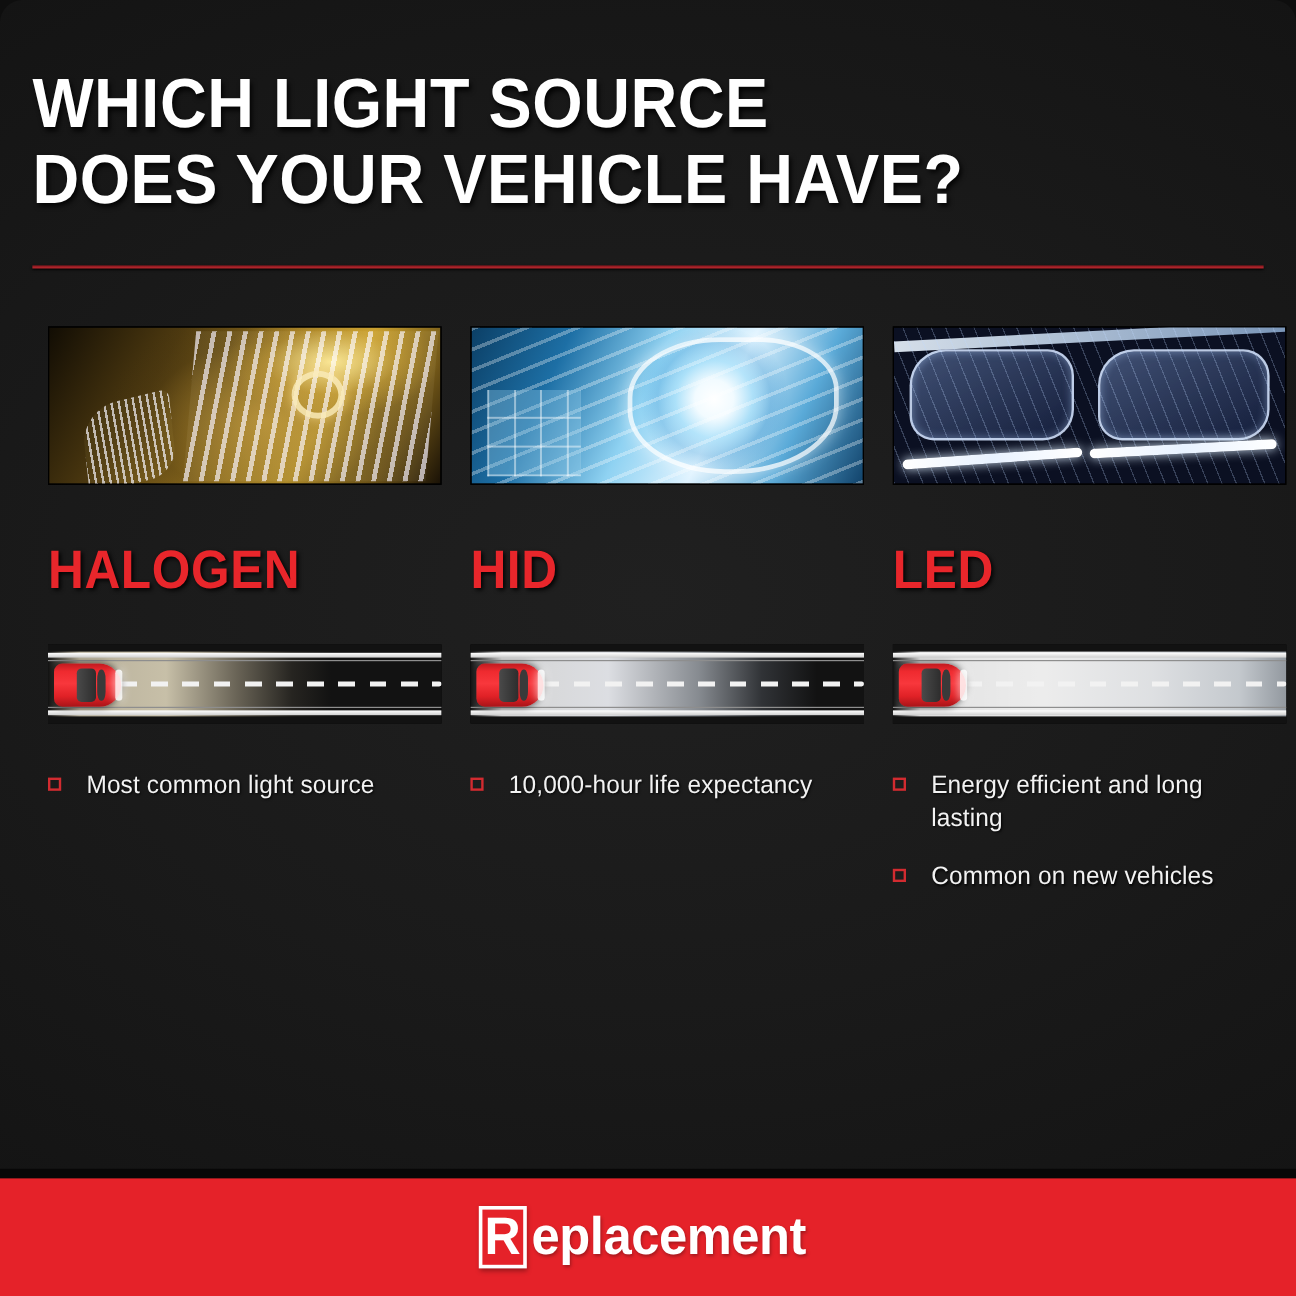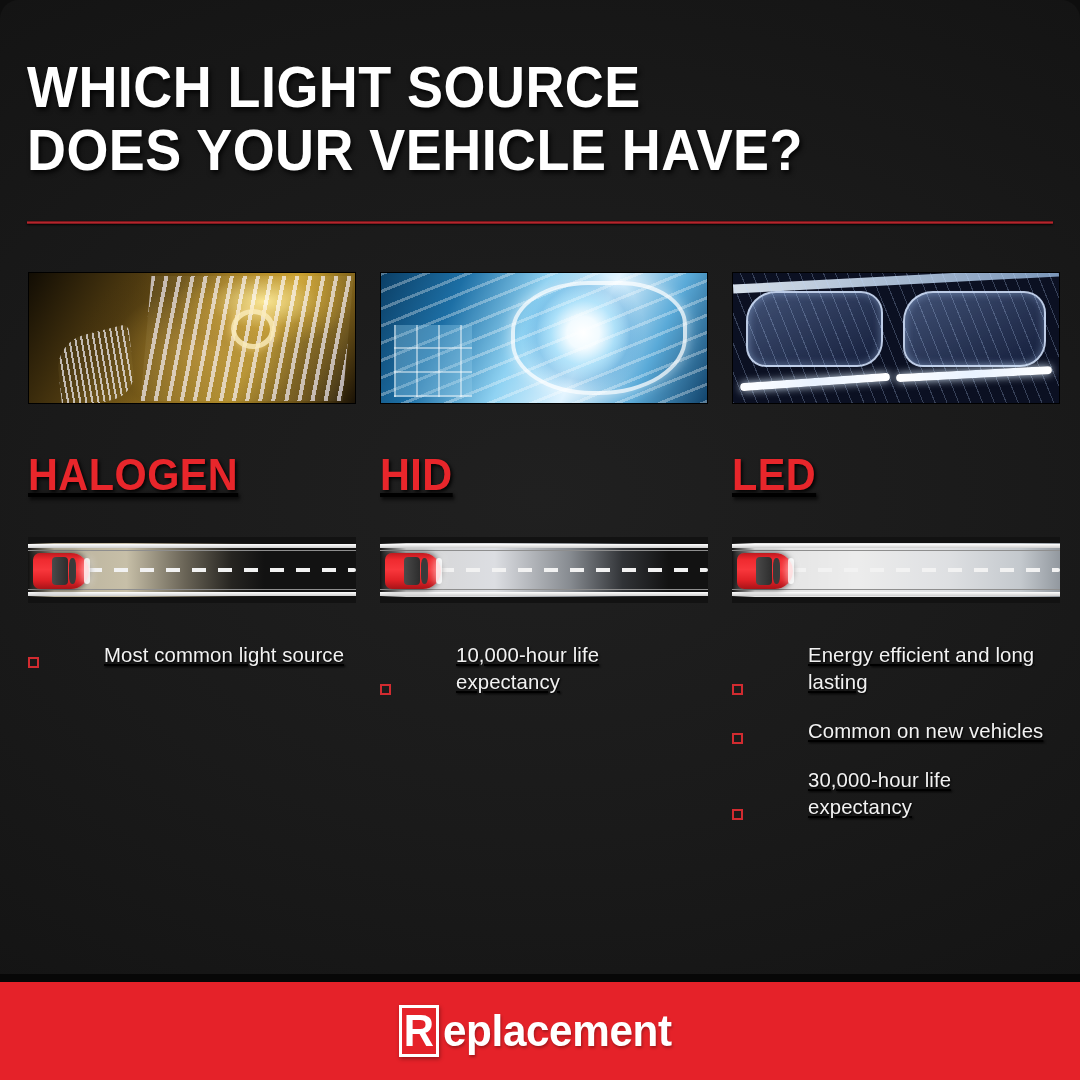--- a/index.html
+++ b/index.html
@@ -43,25 +43,24 @@
     position:absolute;
     left:27px; top:221px;
     width:1026px; height:3px;
     background:linear-gradient(to bottom,#5e1216 0%, #9d2026 40%, #c0282f 55%, #5a1115 100%);
     box-shadow:0 1px 2px rgba(0,0,0,0.8);
   }
 
   
   .columns {
     position:absolute;
-    left:28px; top:272px;
+    left:40px; top:272px;
     width:1032px;
     display:flex;
     gap:24px;
-    text-decoration:underline;
   }
   .col { width:328px; }
 
   
   .photo {
     position:relative;
     width:328px; height:132px;
     overflow:hidden;
     background:#000;
     border:1px solid #000;
@@ -253,23 +252,22 @@
     position:absolute; right:-1px; top:5px; width:6px; height:26px;
     background:rgba(255,255,255,0.85);
     border-radius:3px;
     box-shadow:0 0 8px rgba(255,255,255,0.8);
   }
 
   
   .bullets { margin-top:38px; }
   .bullet {
     display:flex;
-    align-items:flex-end;
+    align-items:flex-start;
     margin-bottom:22px;
-    gap:44px;
   }
   .bullet-box {
     flex:0 0 auto;
     width:11px; height:11px;
     margin-top:7px; margin-right:21px;
     border:2px solid #d22b30;
     background:transparent;
   }
   .bullet-text {
     font-family:"Liberation Sans Narrow","Liberation Sans", sans-serif;
@@ -422,24 +420,20 @@
       </div>
       <div class="bullets">
         <div class="bullet">
           <div class="bullet-box"></div>
           <div class="bullet-text">Energy efficient and long lasting</div>
         </div>
         <div class="bullet">
           <div class="bullet-box"></div>
           <div class="bullet-text">Common on new vehicles</div>
         </div>
-        <div class="bullet">
-          <div class="bullet-box"></div>
-          <div class="bullet-text">30,000-hour life expectancy</div>
-        </div>
       </div>
     </div>
 
   </div>
 
   <div class="footer-gap"></div>
   <div class="footer">
     <div class="logo">
       <div class="logo-r">
         <span>R</span>

